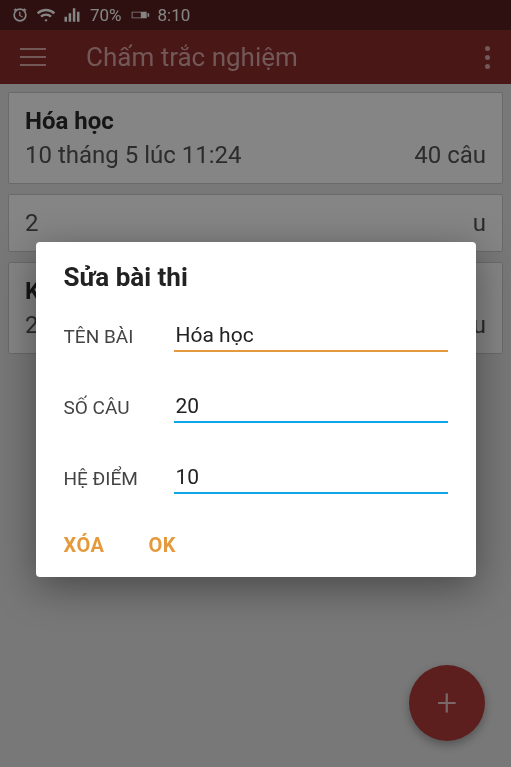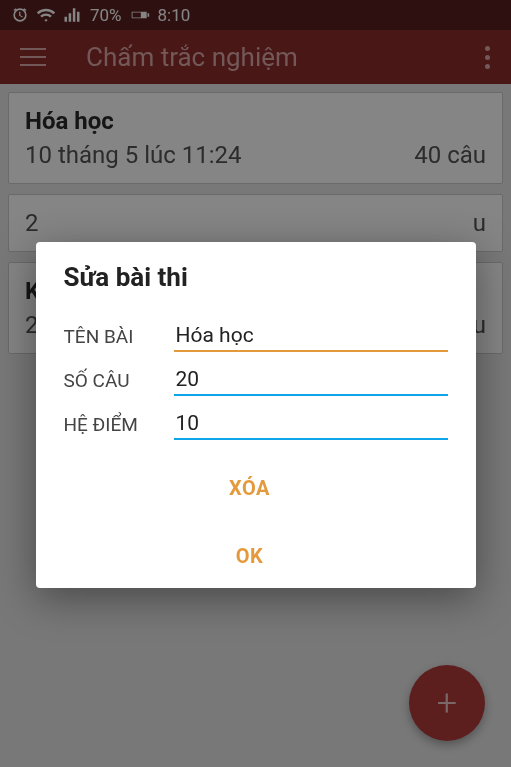--- a/index.html
+++ b/index.html
@@ -24,25 +24,25 @@
 .card-title { font-size: 24px; font-weight: bold; color: #2b2b2b; margin-bottom: 6px; }
 .card-row { display: flex; justify-content: space-between; font-size: 24px; color: #555; }
 
 
 .fab { position: absolute; right: 26px; bottom: 26px; width: 76px; height: 76px; border-radius: 50%; background: #b33a3a; display: flex; align-items: center; justify-content: center; color: #e8c9c9; font-size: 36px; font-weight: 300; box-shadow: 0 4px 10px rgba(0,0,0,0.3); }
 
 
 .overlay { position: absolute; inset: 0; background: rgba(0,0,0,0.48); display: flex; align-items: flex-start; justify-content: center; }
 .dialog { background: #fff; width: 440px; margin-top: 242px; border-radius: 4px; padding: 20px 28px 20px 28px; box-shadow: 0 10px 40px rgba(0,0,0,0.4); }
 .dialog-title { font-size: 26px; font-weight: bold; color: #222; margin-bottom: 28px; }
-.form-row { display: flex; align-items: flex-end; margin-bottom: 12px; justify-content: flex-end; }
+.form-row { display: flex; align-items: flex-end; margin-bottom: 39px; justify-content: flex-end; }
 .form-label { width: 110px; font-size: 19px; color: #444; padding-bottom: 4px; }
 .form-input { flex: 1; border: none; border-bottom: 2px solid #0ea5e9; font-size: 21px; padding: 3px 2px; outline: none; color: #222; background: transparent; }
 .form-input.focused { border-bottom: 2px solid #e49a3c; }
-.dialog-actions { display: flex; gap: 44px; margin-top: 36px; padding-right: 12px; flex-direction: column; }
+.dialog-actions { display: flex; gap: 44px; margin-top: 36px; padding-right: 12px; }
 .dialog-btn { background: none; border: none; font-size: 20px; font-weight: bold; color: #e49a3c; letter-spacing: 0.5px; cursor: pointer; }
 
 
 .status-icon { width: 20px; height: 20px; fill: #fff; }
 </style>
 </head>
 <body>
 
 <div class="statusbar">
   <div class="icons">

